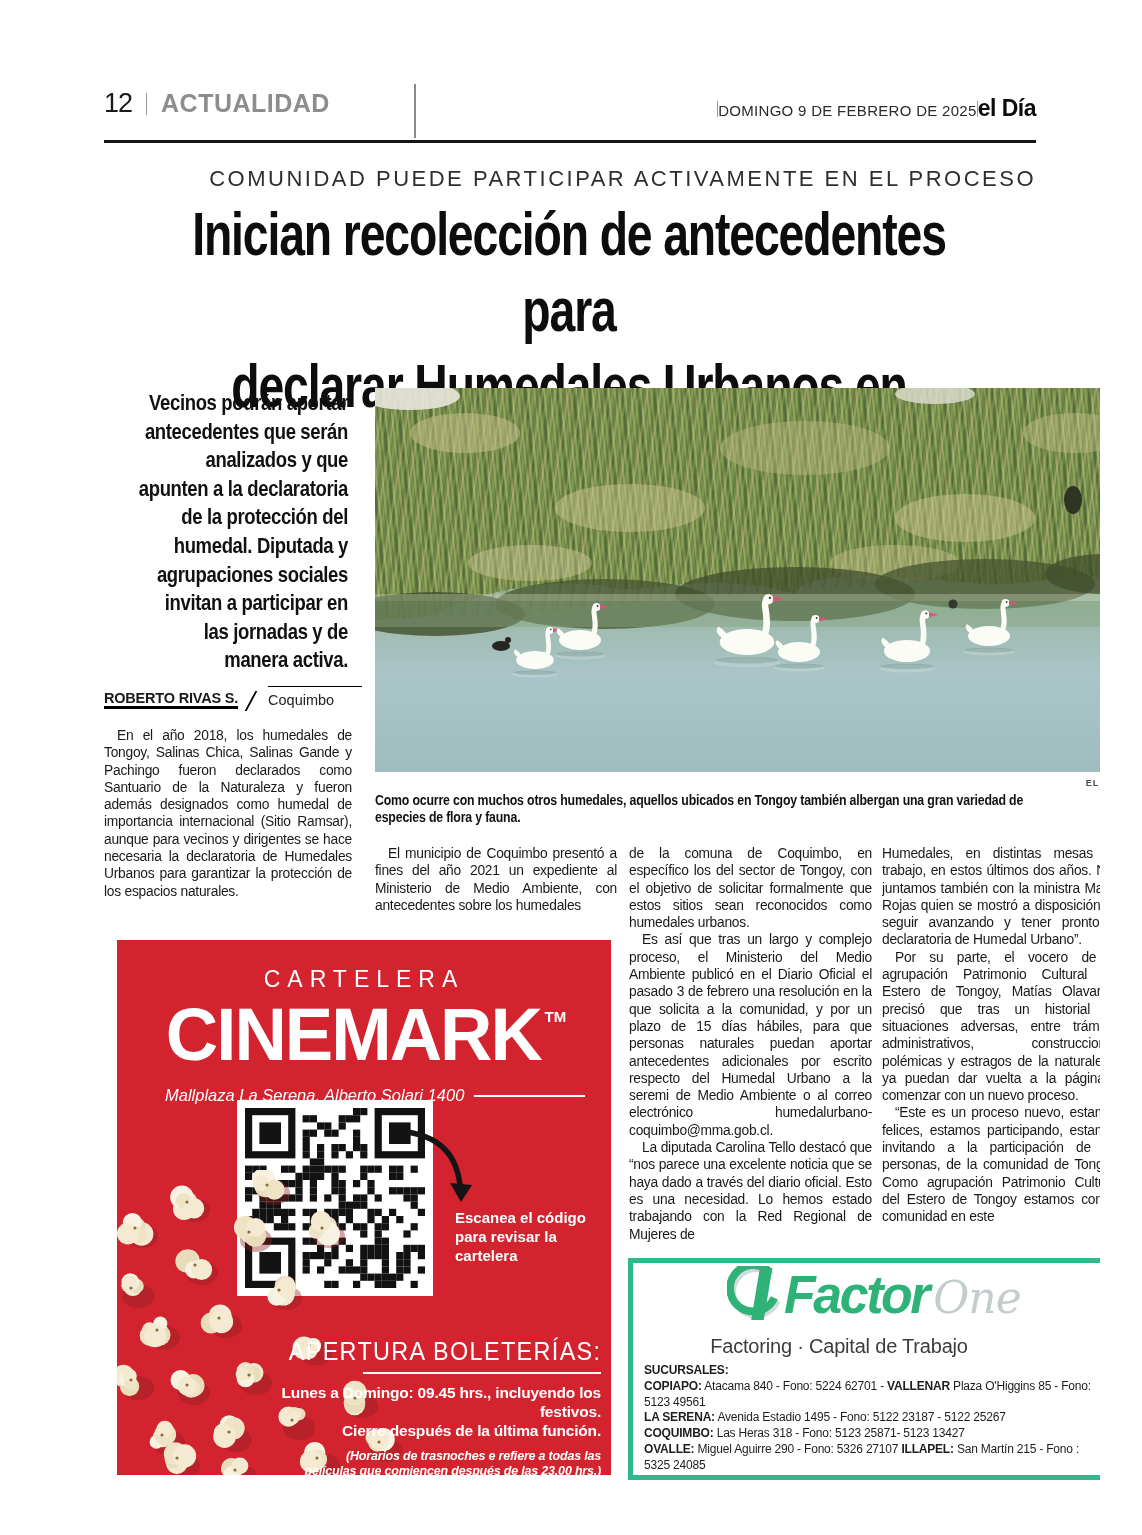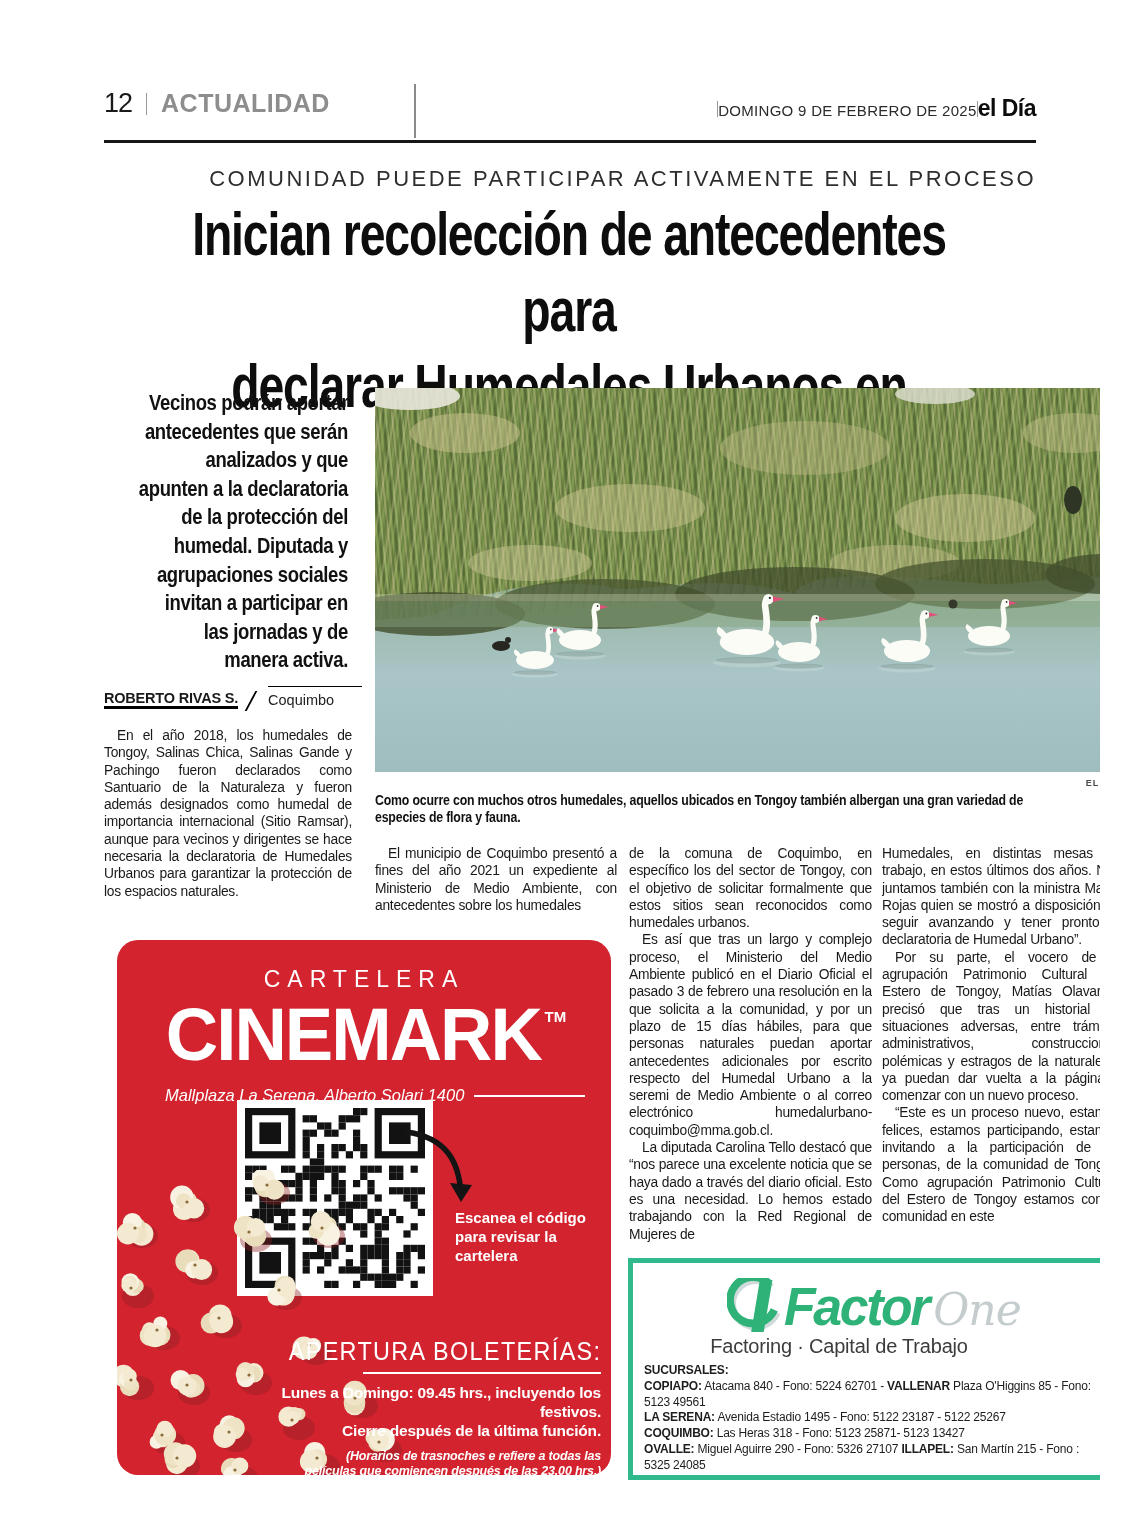--- a/index.html
+++ b/index.html
@@ -48,42 +48,42 @@
   .credit { left:333px; top:778px; width:745px; text-align:right; font-size:9px; font-weight:700; letter-spacing:.8px; color:#4a4a4a; }
   .caption { left:333px; top:792px; width:745px; }
   .caption .cx { font-size:14px; line-height:17px; font-weight:700; letter-spacing:-.2px; color:#111; --sx:.88; }
 
   
   .col2 { left:333px; top:845px; width:242px; height:90px; overflow:hidden; }
   .col3 { left:587px; top:845px; width:243px; height:400px; overflow:hidden; }
   .col4 { left:840px; top:845px; width:238px; height:400px; overflow:hidden; }
 
   
-  .cinemark { left:75px; top:940px; width:494px; height:535px; background:#d2232e; overflow:hidden; color:#fff;border-radius:21px; }
+  .cinemark { left:75px; top:940px; width:494px; height:535px; background:#d2232e; overflow:hidden; color:#fff; }
   .cm-kicker { position:absolute; left:0; right:0; top:26px; text-align:center; font-size:23px; letter-spacing:7px; font-weight:500; }
   .cm-logo { position:absolute; left:0; right:0; top:52px; text-align:center; white-space:nowrap; }
   .cm-logo .word { font-size:74px; font-weight:900; letter-spacing:-2px; display:inline-block; transform:scaleX(.98); }
   .cm-logo .tm { font-size:15px; font-weight:700; vertical-align:38px; letter-spacing:0; }
   .cm-addr { position:absolute; left:48px; right:26px; top:146px; display:flex; align-items:center; gap:10px; }
   .cm-addr .txt { font-style:italic; font-size:16.5px; font-weight:500; white-space:nowrap; }
   .cm-addr .dash { flex:1; height:2px; background:#fff; }
   .cm-qr { position:absolute; left:120px; top:160px; width:196px; height:196px; background:#fff; padding:8px; }
   .cm-hint { position:absolute; left:338px; top:268px; width:135px; font-size:15px; line-height:19px; font-weight:700; }
   .cm-arrow { position:absolute; left:0; top:0; width:494px; height:535px; pointer-events:none; }
   .cm-pop { position:absolute; left:0; bottom:0; width:330px; height:305px; }
   .cm-tickets { position:absolute; right:10px; top:396px; width:372px; text-align:right; }
   .cm-tickets .title { font-size:26px; letter-spacing:1.5px; font-weight:400; }
   .cm-tickets .title .cx { --sx:.9; }
   .cm-tickets .rule { width:238px; height:2px; background:#fff; margin:5px 0 0 auto; }
   .cm-tickets .hours { margin-top:9px; font-size:15.5px; line-height:19px; font-weight:700; letter-spacing:-.2px; }
   .cm-tickets .note { margin-top:9px; font-size:12.5px; line-height:14.5px; font-weight:700; font-style:italic; letter-spacing:-.2px; }
 
   
   .factorone { left:586px; top:1258px; width:492px; height:222px; background:#fff; border:5px solid #2fb98c; overflow:hidden; }
-  .fo-logo { position:absolute; left:0; right:0; top:12px; display:flex; justify-content:center; align-items:baseline; }
+  .fo-logo { position:absolute; left:0; right:0; top:0; display:flex; justify-content:center; align-items:baseline; }
   .fo-swoosh { width:58px; height:56px; margin-right:-4px; align-self:center; }
   .fo-factor { font-size:54px; font-weight:700; font-style:italic; color:#2eb277; letter-spacing:-2.5px; display:inline-block; transform:scaleX(.96); }
   .fo-one { font-family:"DejaVu Serif", serif; font-style:italic; font-size:44px; color:#c4cccd; margin-left:2px; letter-spacing:-1px; }
   .fo-tagline { position:absolute; left:0; right:70px; top:72px; text-align:center; font-size:20px; color:#3c3c3c; letter-spacing:-.2px; }
   .fo-branches { position:absolute; left:11px; right:8px; top:100px; font-size:12px; line-height:15.8px; letter-spacing:-.2px; color:#1d1d1d; }
   .fo-branches .t { font-weight:700; }
   .fo-branches .b { font-weight:700; }
 
   
   .photo svg { display:block; }

